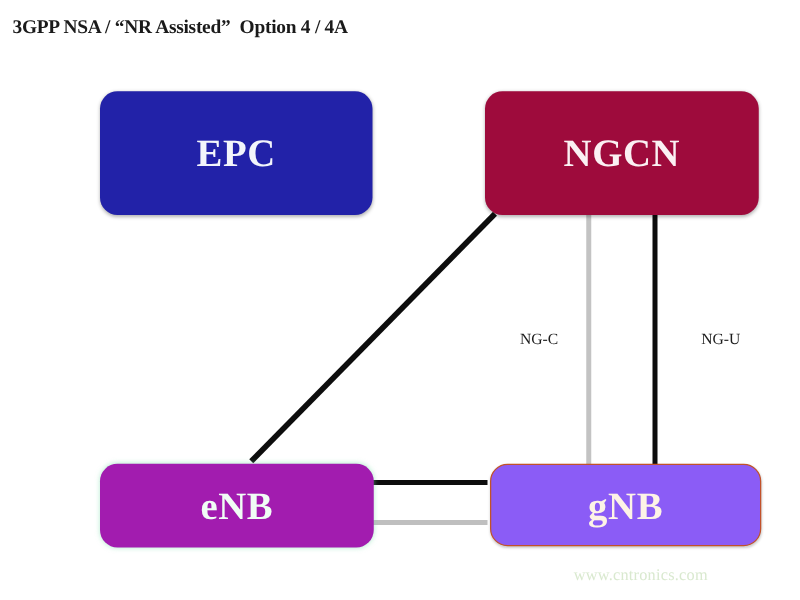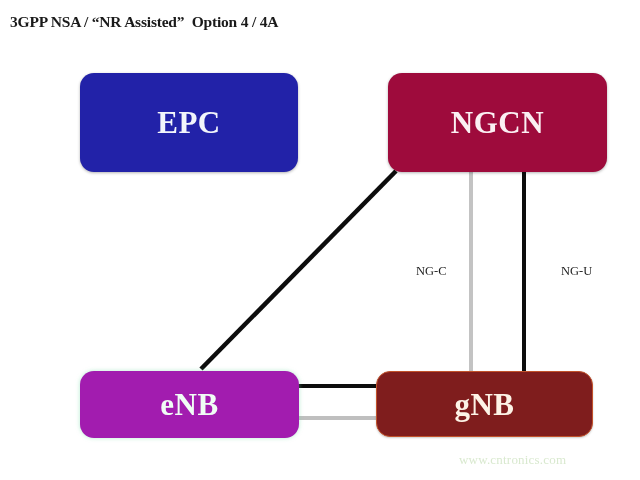--- a/index.html
+++ b/index.html
@@ -78,25 +78,25 @@
     left: 80px;
     top: 371px;
     width: 219px;
     height: 67px;
     background: #a21caf;
     box-shadow: 0 0 4px rgba(120,220,170,0.55);
   }
   #node-enb .node-label { color: #f0fdf5; }
 
   #node-gnb {
-    left: 376px;
+    left: 392px;
     top: 371px;
     width: 217px;
     height: 66px;
-    background: #7f1d1d;
+    background: #8b5cf6;
     border: 1.5px solid #c2522a;
     box-shadow: 0 1px 2px rgba(0,0,0,0.20);
   }
   #node-gnb .node-label { color: #fdf3e6; }
 
   
   .edge-label {
     position: absolute;
     font-size: 12.5px;
     color: #1d1d1d;

